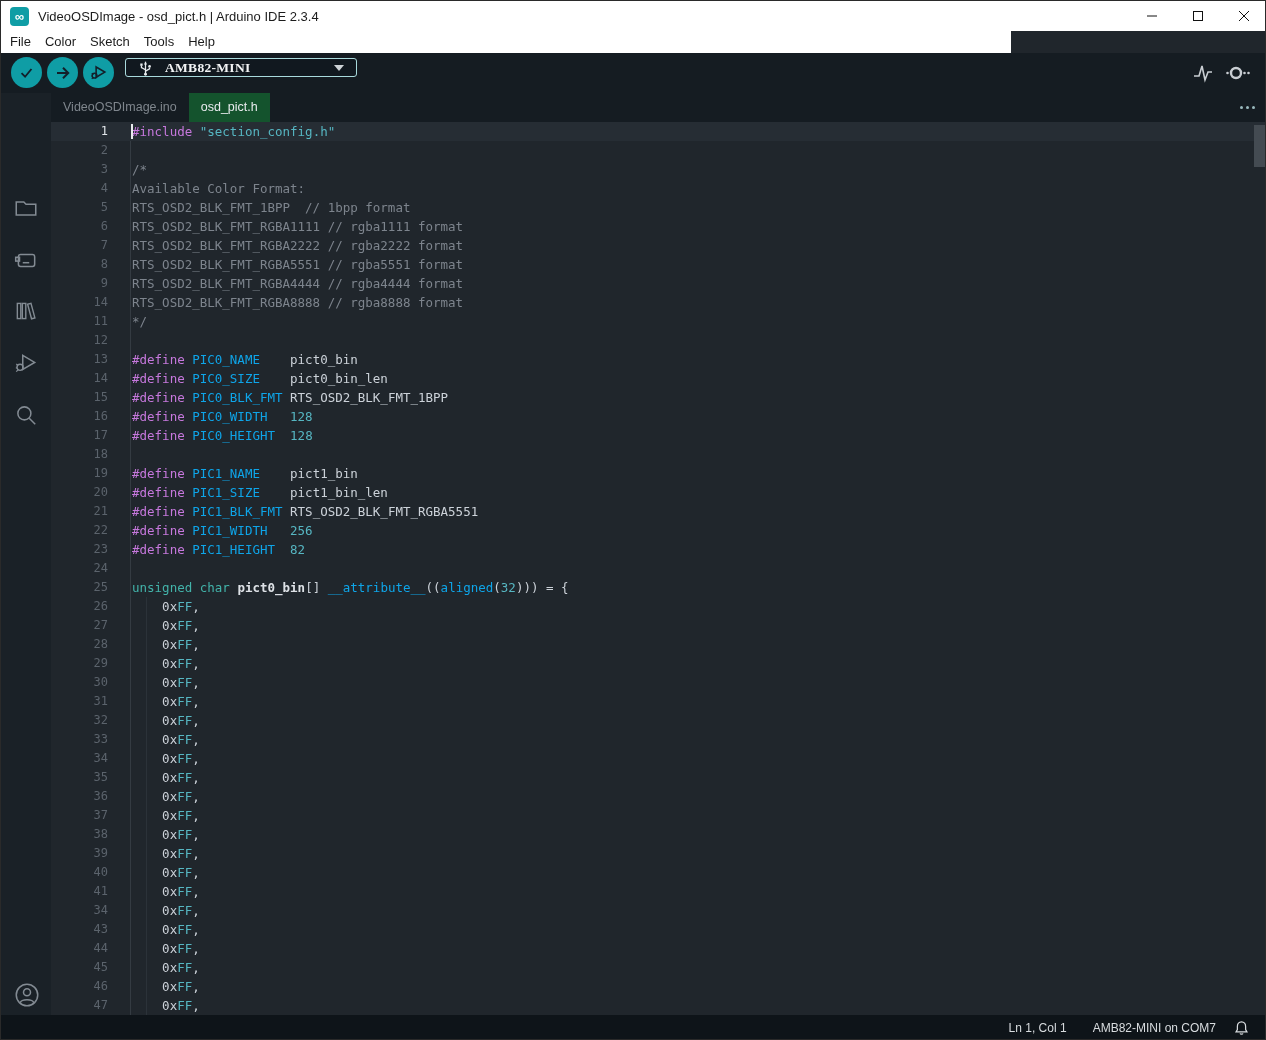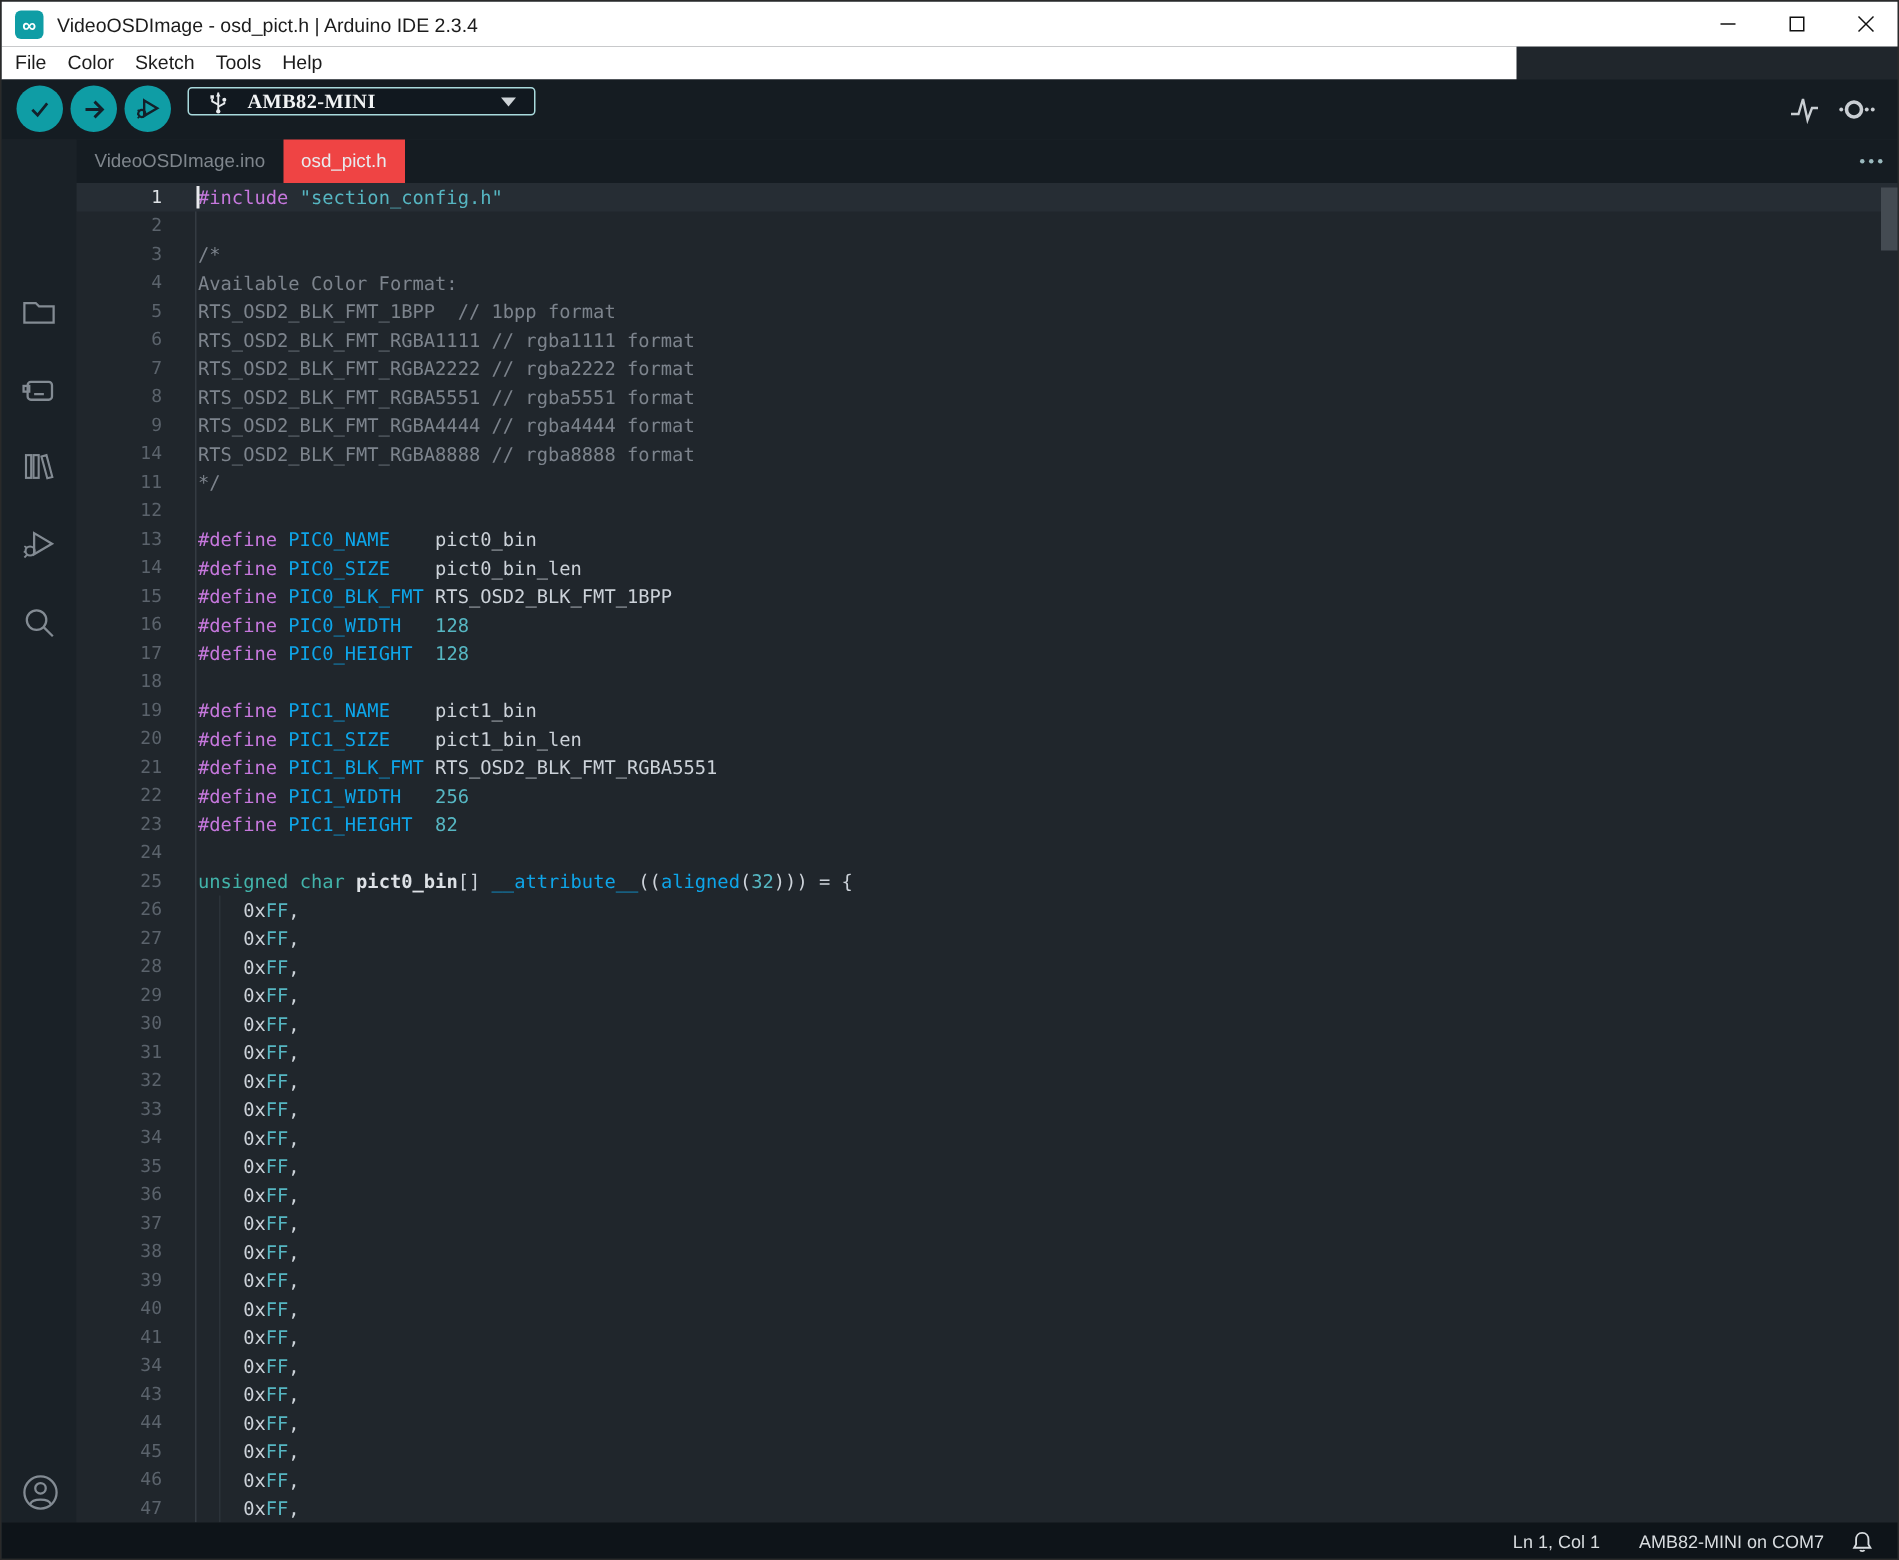--- a/index.html
+++ b/index.html
@@ -36,21 +36,21 @@
     border-right:5px solid transparent; border-top:6px solid #ced3d7; }
   .tb-right-icon { position:absolute; top:8px; }
   
   #sidebar { position:absolute; left:0; top:92px; width:50px; height:922px;
     background:#1a2127; }
   .sb-icon { position:absolute; left:12px; width:26px; height:26px; }
   
   #tabbar { position:absolute; left:50px; top:92px; width:1216px; height:29px;
     background:#151c22; display:flex; }
   .tab { padding:0 12px; font-size:12.5px; line-height:29px; color:#7f868d; }
-  .tab.active { background:#ef4444; color:#e8ebee; }
+  .tab.active { background:#14532d; color:#e8ebee; }
   .editor-more { position:absolute; right:12px; top:0; height:29px; display:flex;
     align-items:center; gap:3px; }
   .editor-more i { width:3px; height:3px; border-radius:50%; background:#9ab9be; display:block; }
   
   #editor { position:absolute; left:50px; top:121px; width:1216px; height:893px;
     background:#20262c; overflow:hidden;
     font-family:"DejaVu Sans Mono", monospace; font-size:12.5px; }
   .guide-border { position:absolute; left:79px; top:0; width:1px; height:893px;
     background:#343b42; }
   .indent-guide { position:absolute; left:95px; top:475px; width:1px; height:418px;

